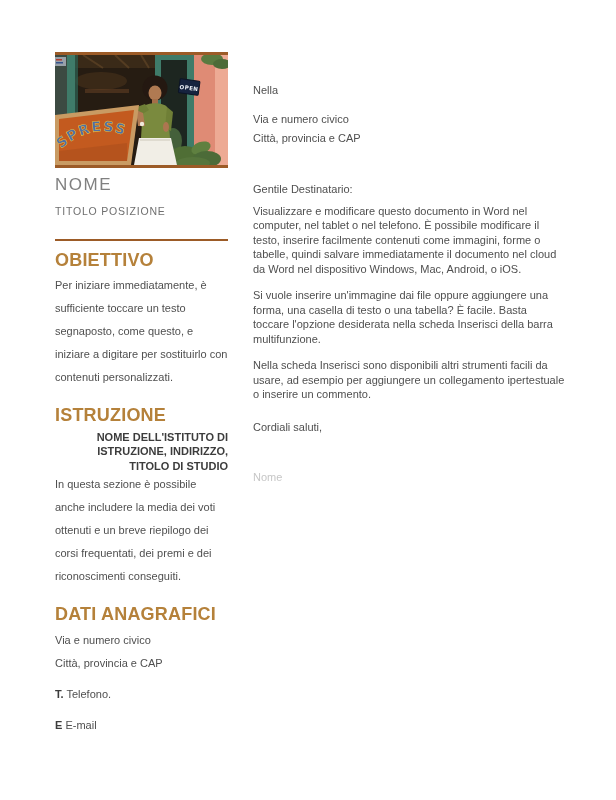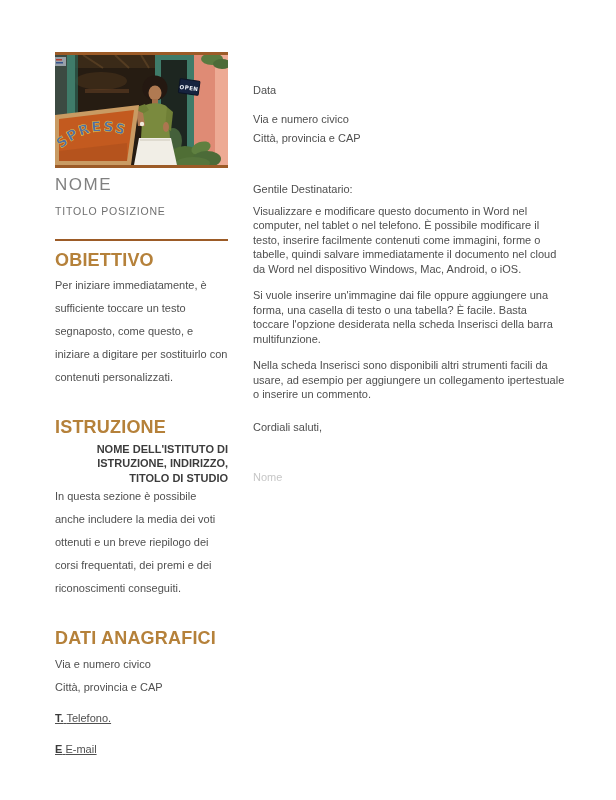--- a/index.html
+++ b/index.html
@@ -24,24 +24,24 @@
     font-size: 10.5px; letter-spacing: 0.8px; color: #6f6f6f; margin-top: 10px;
   }
   hr.rule {
     border: none; border-top: 2px solid var(--rule, #9c5b27);
     margin: 22px 0 0 0; width: 100%;
   }
   .left-col h2 {
     font-size: 18px; font-weight: bold; color: var(--accent, #b5813a);
     margin: 9px 0 3px 0; letter-spacing: 0.2px; line-height: 1.2;
   }
-  .left-col h2.sec-gap { margin-top: 28px; }
+  .left-col h2.sec-gap { margin-top: 16px; }
   .left-col p { font-size: 11px; line-height: 23px; margin: 0; }
   .left-col p.bold-dark { font-weight: bold; color: #3c3c3c; line-height: 14.5px; text-align: right; }
-  .contact-line { margin-top: 8px !important; text-decoration: underline; }
+  .contact-line { margin-top: 8px !important; }
   .contact-line strong { color: #3c3c3c; }
   
   .right-col { position: absolute; left: 253px; top: 83px; width: 312px; }
   .right-col p { font-size: 11px; line-height: 14.5px; margin: 0; }
   .letter-date { margin-bottom: 14px !important; }
   .letter-addr1 { margin-bottom: 4.5px !important; }
   .salutation { margin-top: 37px !important; margin-bottom: 7px !important; }
   .letter-par { margin-bottom: 12px !important; }
   .closing { margin-top: 18px !important; }
   .signature { margin-top: 36px !important; color: var(--signature, #c6c6c6); }
@@ -129,21 +129,21 @@
     <p>In questa sezione è possibile anche includere la media dei voti ottenuti e un breve riepilogo dei corsi frequentati, dei premi e dei riconoscimenti conseguiti.</p>
 
     <h2 class="sec-gap">DATI ANAGRAFICI</h2>
     <p>Via e numero civico</p>
     <p>Città, provincia e CAP</p>
     <p class="contact-line"><strong>T.</strong> <span>Telefono.</span></p>
     <p class="contact-line"><strong>E</strong> <span>E-mail</span></p>
   </aside>
 
   <main class="right-col">
-    <p class="letter-date">Data</p>
+    <p class="letter-date">Nella</p>
     <p class="letter-addr1">Via e numero civico</p>
     <p>Città, provincia e CAP</p>
 
     <p class="salutation">Gentile Destinatario:</p>
 
     <p class="letter-par">Visualizzare e modificare questo documento in Word nel computer, nel tablet o nel telefono. È possibile modificare il testo, inserire facilmente contenuti come immagini, forme o tabelle, quindi salvare immediatamente il documento nel cloud da Word nel dispositivo Windows, Mac, Android, o iOS.</p>
     <p class="letter-par">Si vuole inserire un'immagine dai file oppure aggiungere una forma, una casella di testo o una tabella? È facile. Basta toccare l'opzione desiderata nella scheda Inserisci della barra multifunzione.</p>
     <p class="letter-par">Nella scheda Inserisci sono disponibili altri strumenti facili da usare, ad esempio per aggiungere un collegamento ipertestuale o inserire un commento.</p>
 
     <p class="closing">Cordiali saluti,</p>

